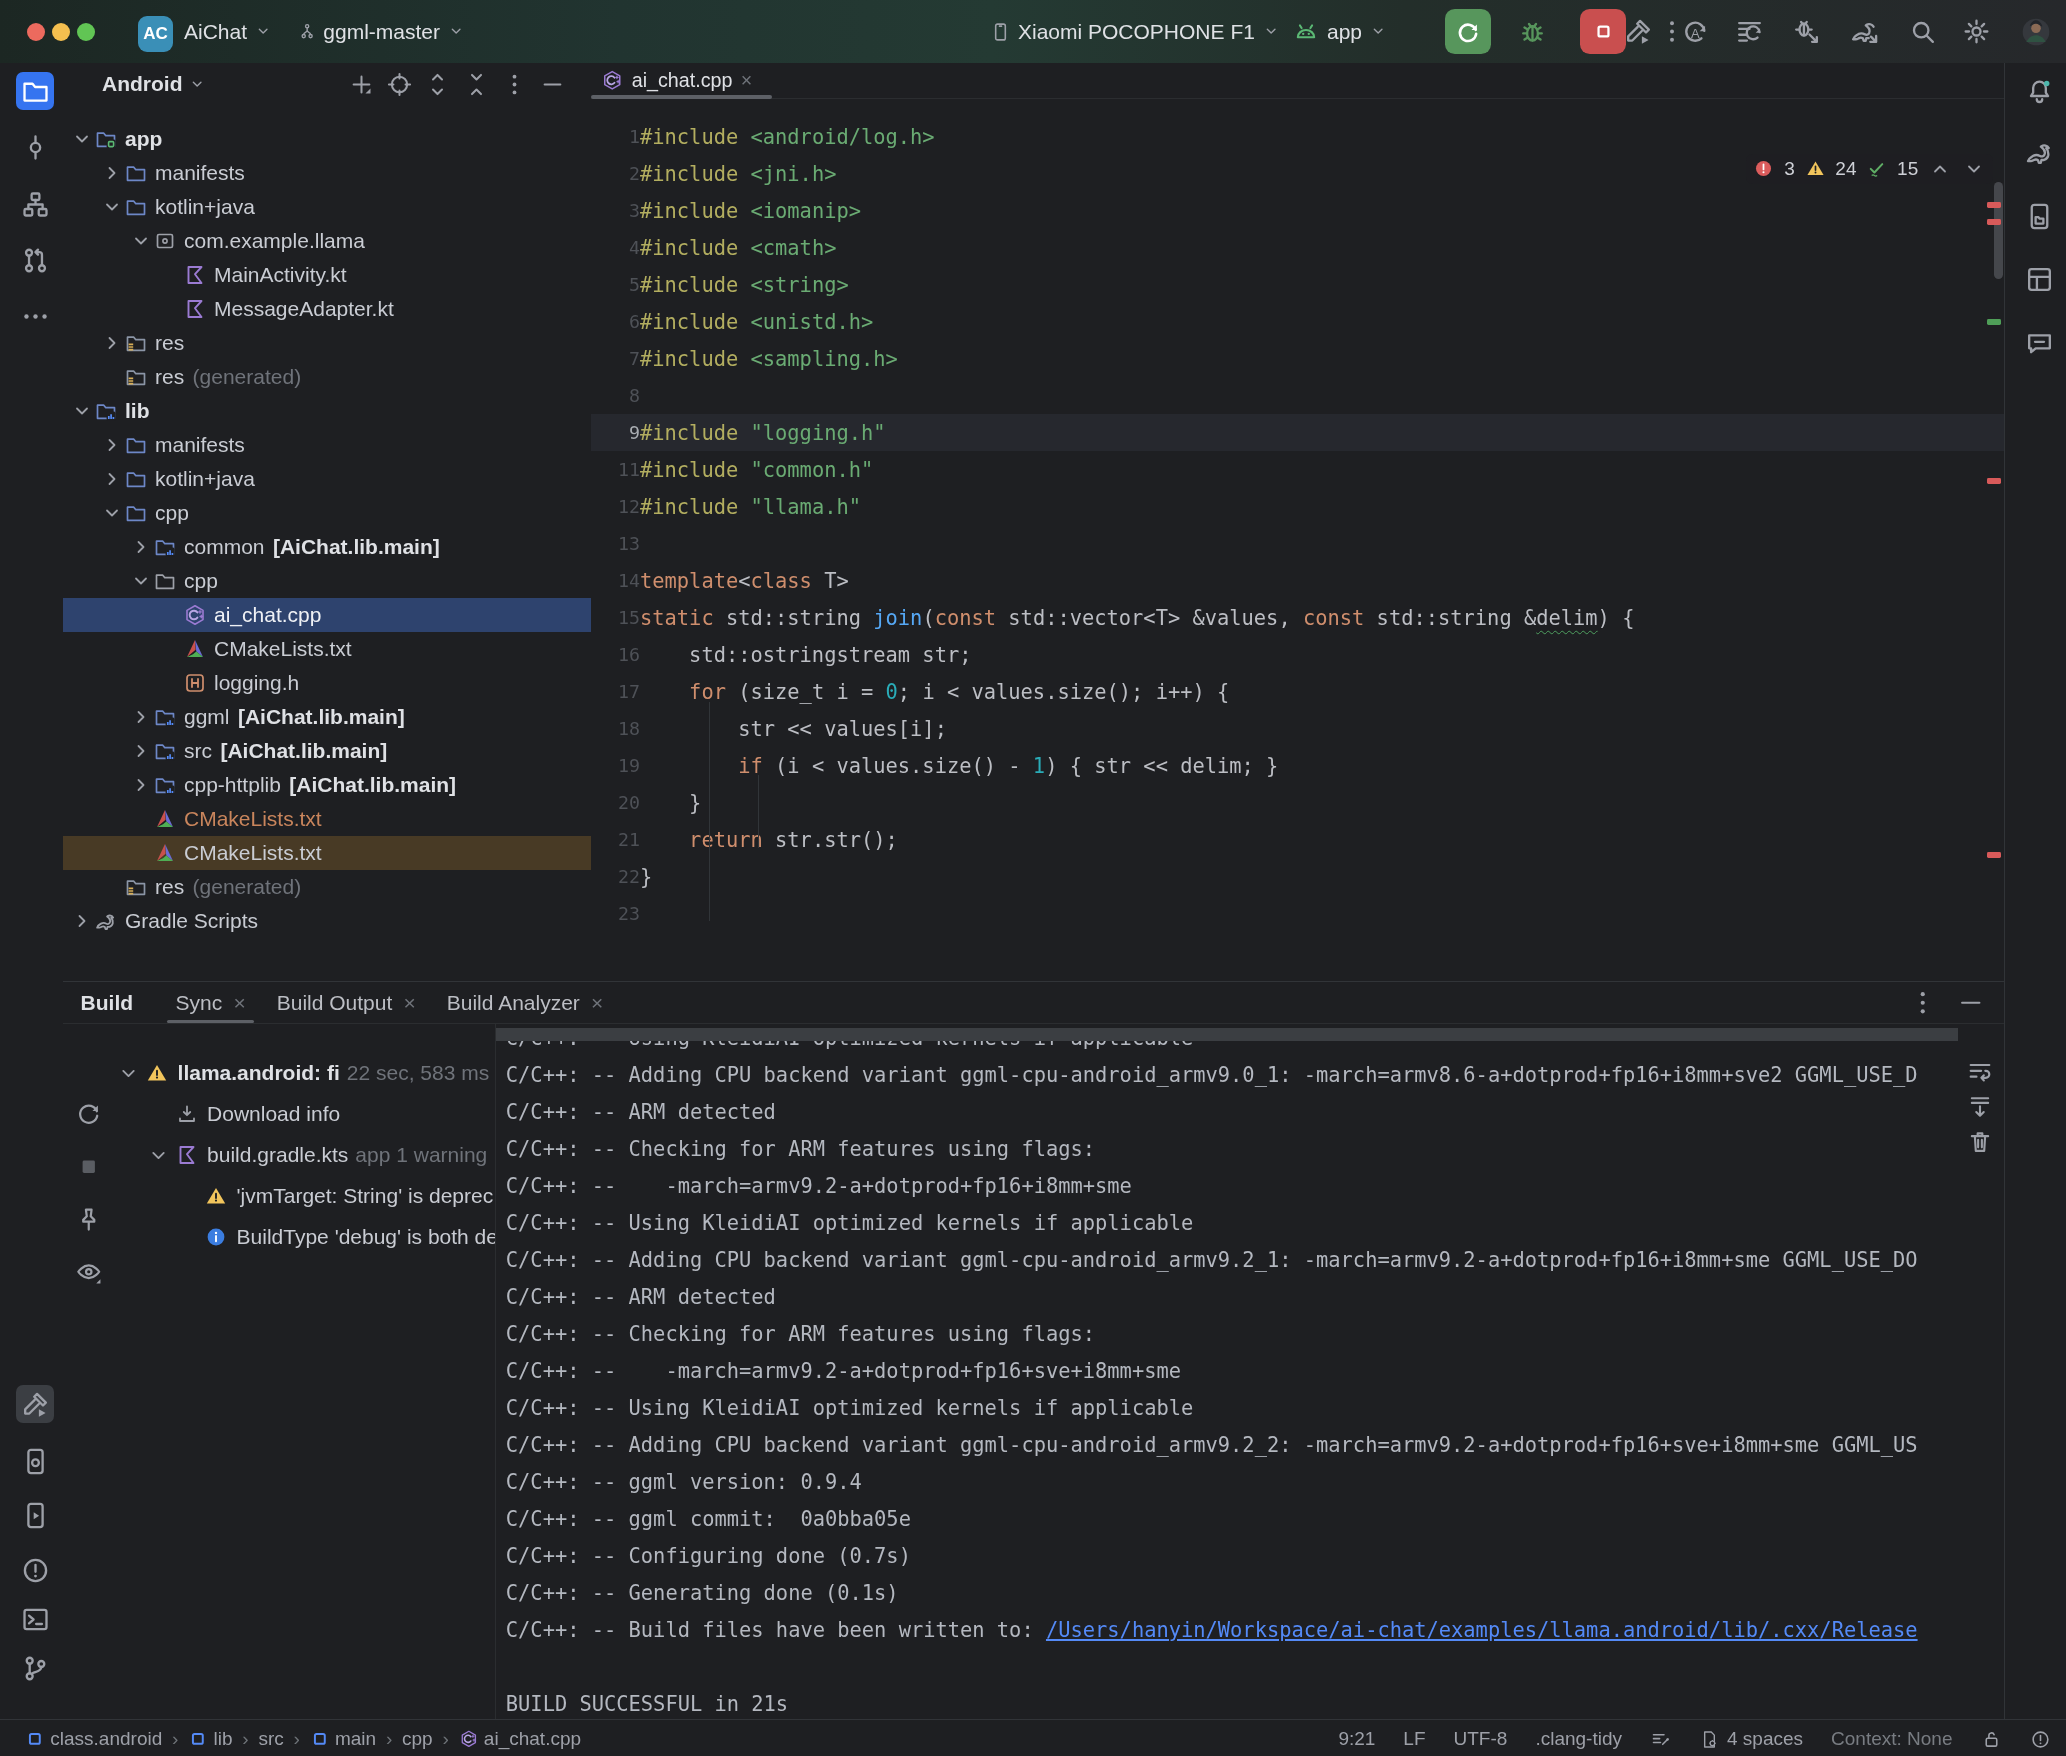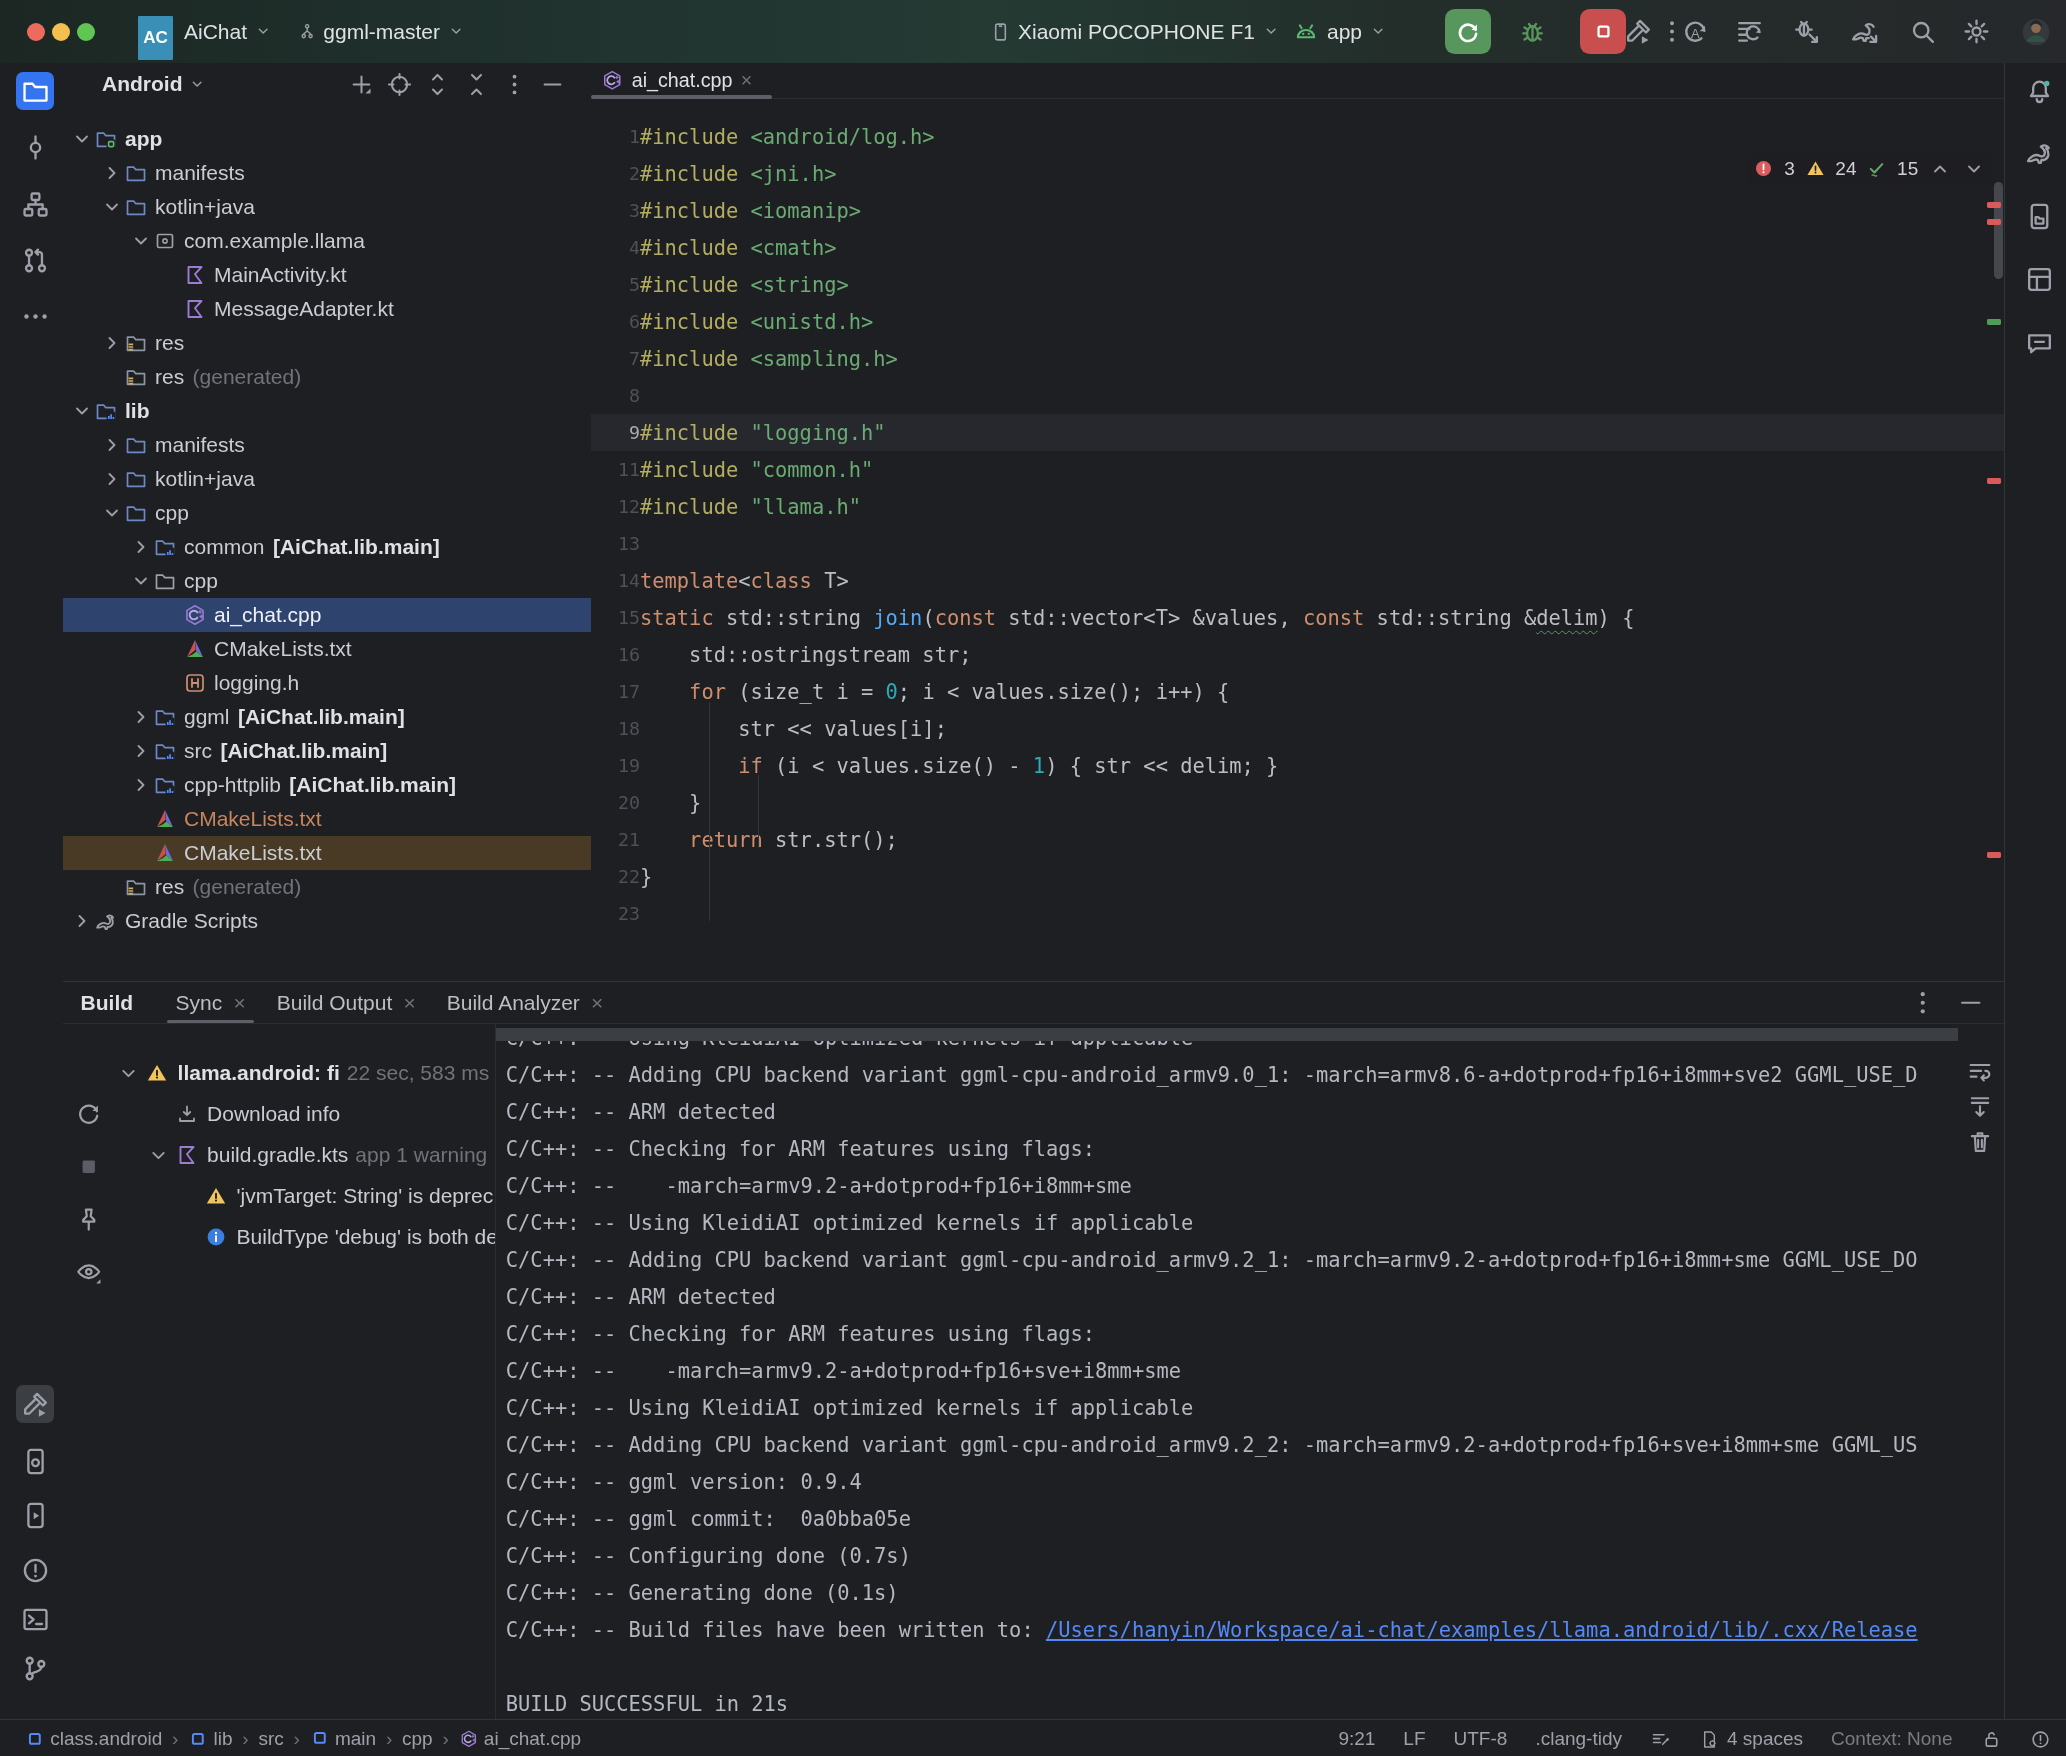--- a/index.html
+++ b/index.html
@@ -6,21 +6,21 @@
   #win{position:relative;width:2066px;height:1757px;background:#1e1f22;overflow:hidden;
        font-family:"Liberation Sans",sans-serif;color:#bcbec4;-webkit-font-smoothing:antialiased;}
   .abs{position:absolute;}
   .ic{display:inline-flex;width:24px;height:24px;color:#9da0a8;flex:none;align-items:center;justify-content:center;}
   .ic svg{width:100%;height:100%;}
   
   #titlebar{left:0;top:0;width:2066px;height:63px;
     background:linear-gradient(90deg,#1c2723 0%,#213430 30%,#243a33 48%,#232e2a 68%,#26282b 100%);
     border-bottom:0.7px solid #141516;}
   .light{position:absolute;top:22.5px;width:18.3px;height:18.3px;border-radius:50%;}
-  #chip{position:absolute;left:138px;top:15.5px;width:35px;height:44px;border-radius:1px;background:#3a8fb7;
+  #chip{position:absolute;left:138px;top:15.5px;width:35px;height:36px;border-radius:9px;background:#3a8fb7;
         color:#fff;font-weight:bold;font-size:17px;display:flex;align-items:center;justify-content:center;}
   .tbtxt{position:absolute;top:0;height:63px;display:flex;align-items:center;font-size:21px;color:#dfe1e5;gap:7px;}
   .chev{display:inline-flex;width:18.3px;height:18.3px;color:#9da0a8;}
   .chev svg{width:100%;height:100%;}
   #runbtn{position:absolute;left:1445px;top:9.1px;width:46px;height:45px;border-radius:9.8px;background:#57965c;
           display:flex;align-items:center;justify-content:center;}
   #stopbtn{position:absolute;left:1580px;top:9.1px;width:46px;height:45px;border-radius:9.8px;background:#c94f4f;
           display:flex;align-items:center;justify-content:center;}
   .tbic{position:absolute;top:16px;width:31px;height:31px;}
   #avatar{position:absolute;left:2020px;top:15.5px;width:32px;height:32px;border-radius:50%;overflow:hidden;}
@@ -970,21 +970,21 @@
               <rect x="6" y="6" width="12" height="12" rx="2" fill="none" stroke="#548af7" stroke-width="2.4"></rect>
             </svg>
           </span>
           <span>lib</span>
         </span>
         <span class="sep">›</span>
         <span style="display: inline-flex; align-items: center; gap: 5.6px;">
           <span>src</span>
         </span>
         <span class="sep">›</span>
-        <span style="display: inline-flex; align-items: flex-start; gap: 5.6px;">
+        <span style="display: inline-flex; align-items: center; gap: 5.6px;">
           <span class="ic">
             <svg viewBox="0 0 24 24">
               <rect x="6" y="6" width="12" height="12" rx="2" fill="none" stroke="#548af7" stroke-width="2.4"></rect>
             </svg>
           </span>
           <span>main</span>
         </span>
         <span class="sep">›</span>
         <span style="display: inline-flex; align-items: center; gap: 5.6px;">
           <span>cpp</span>

